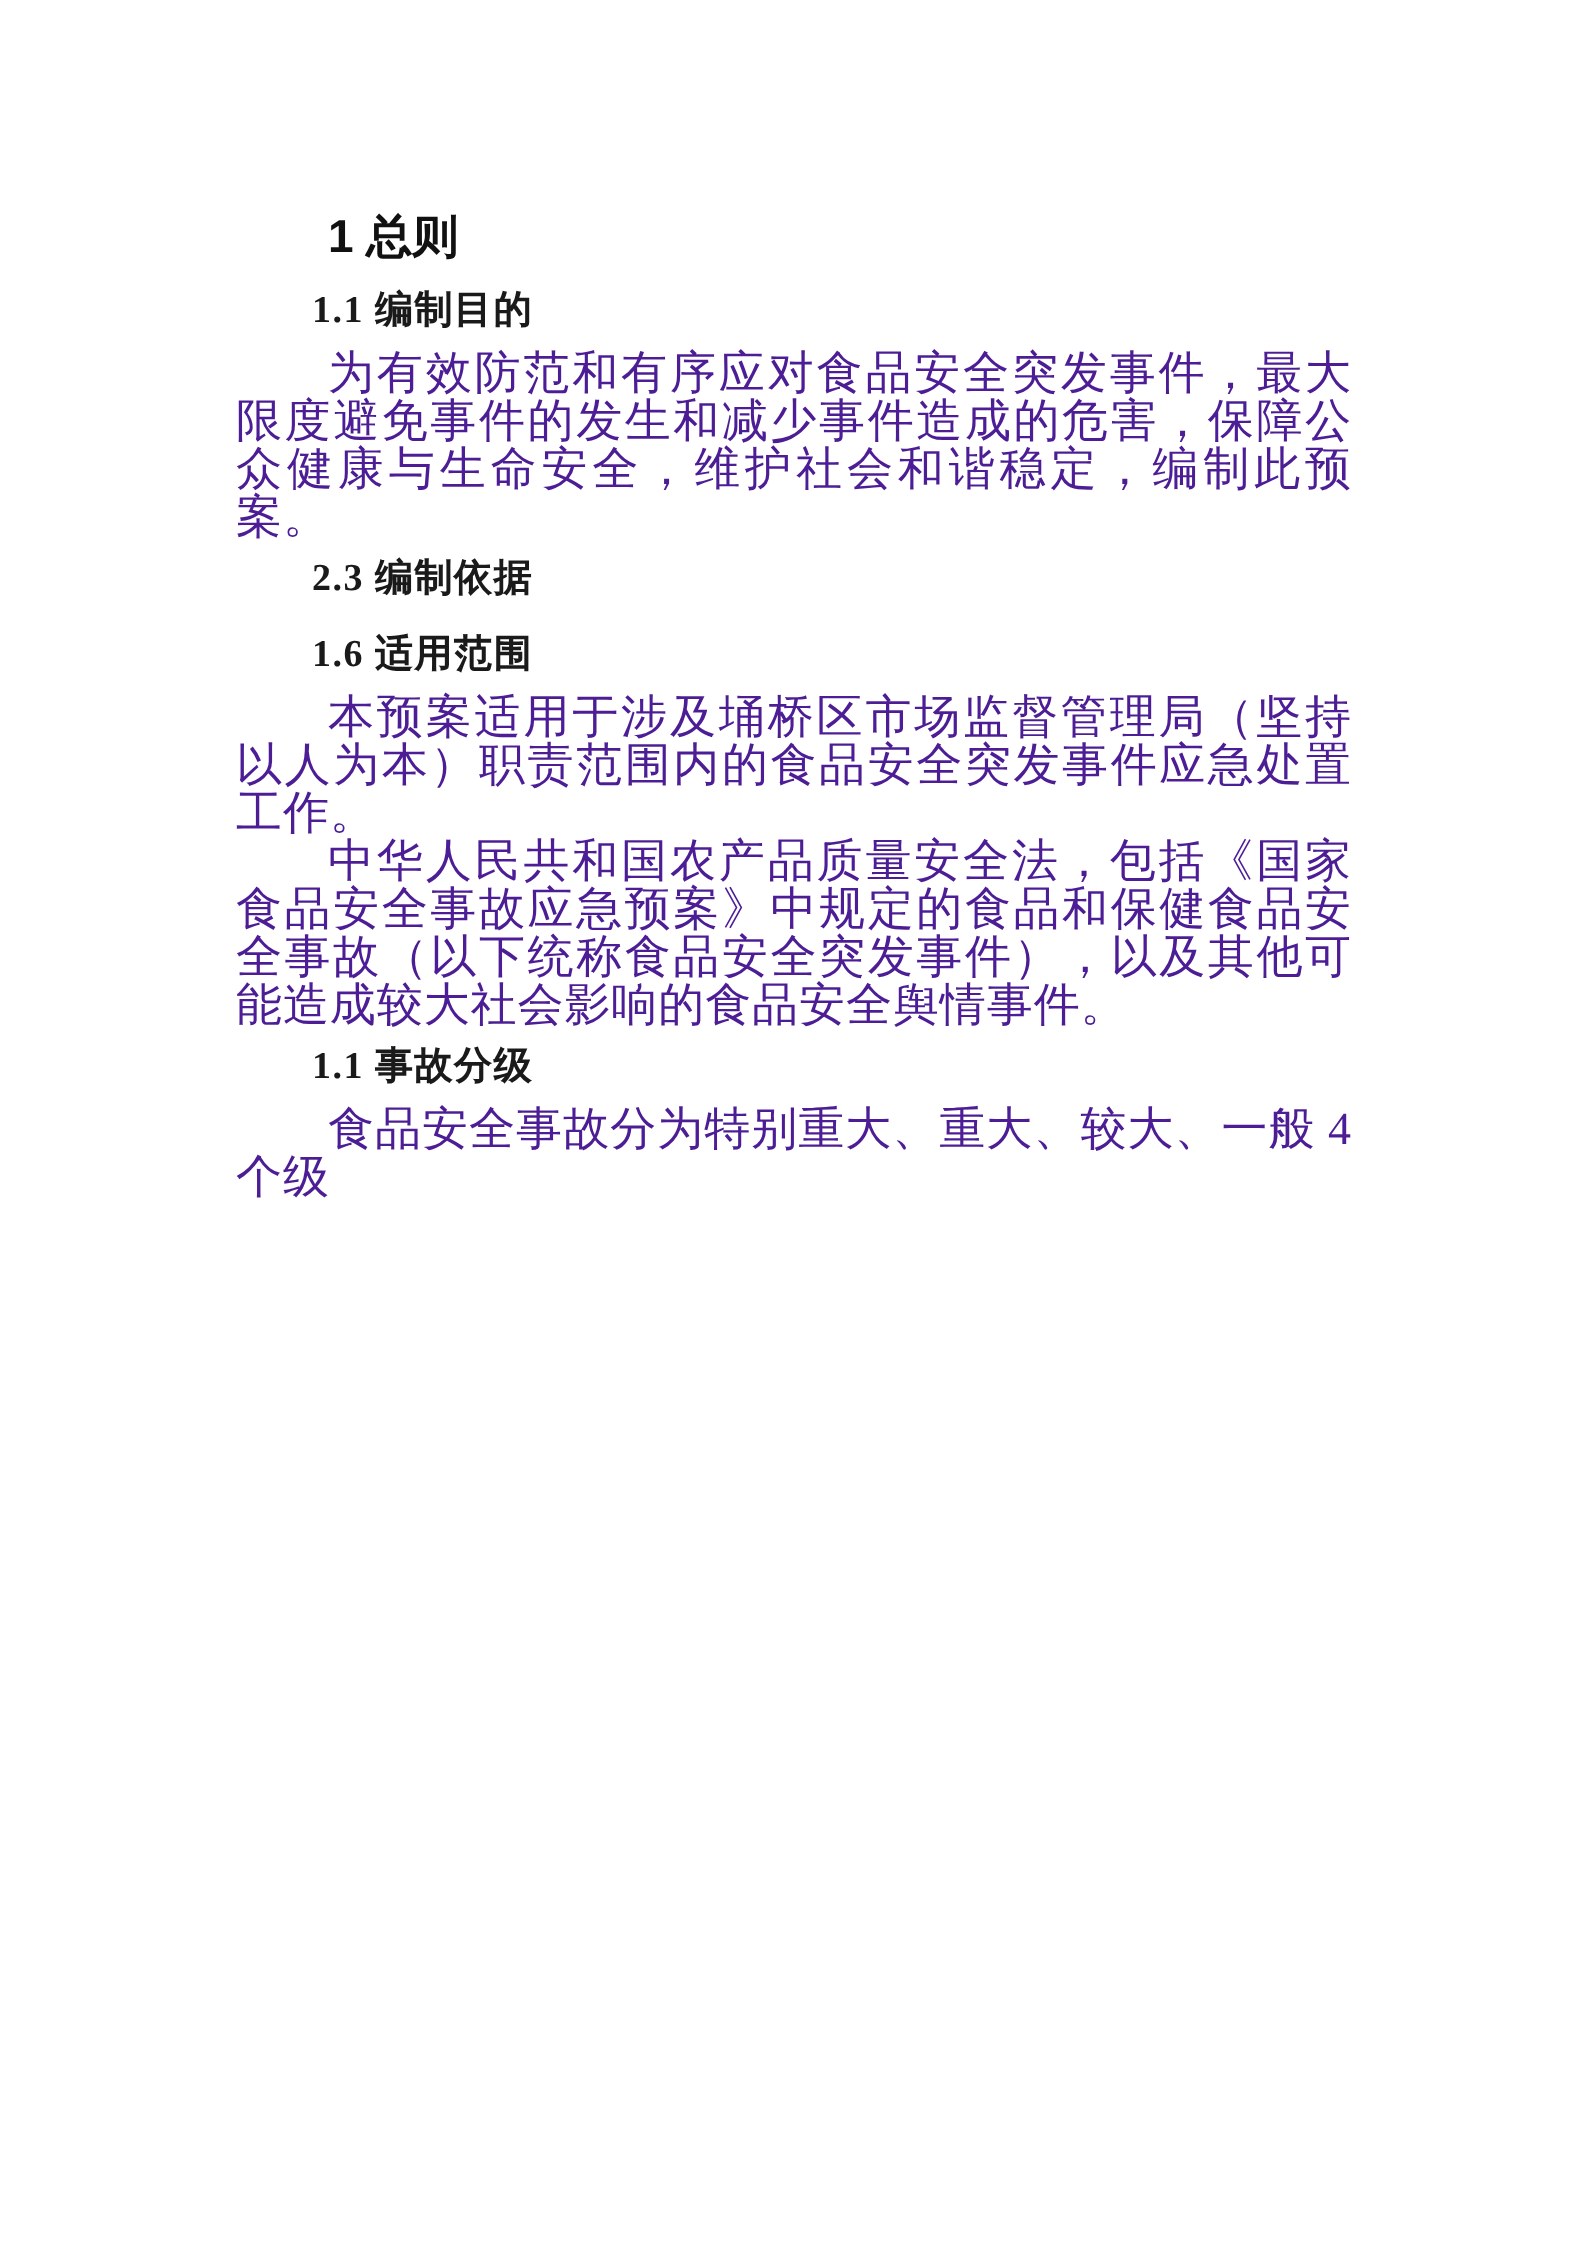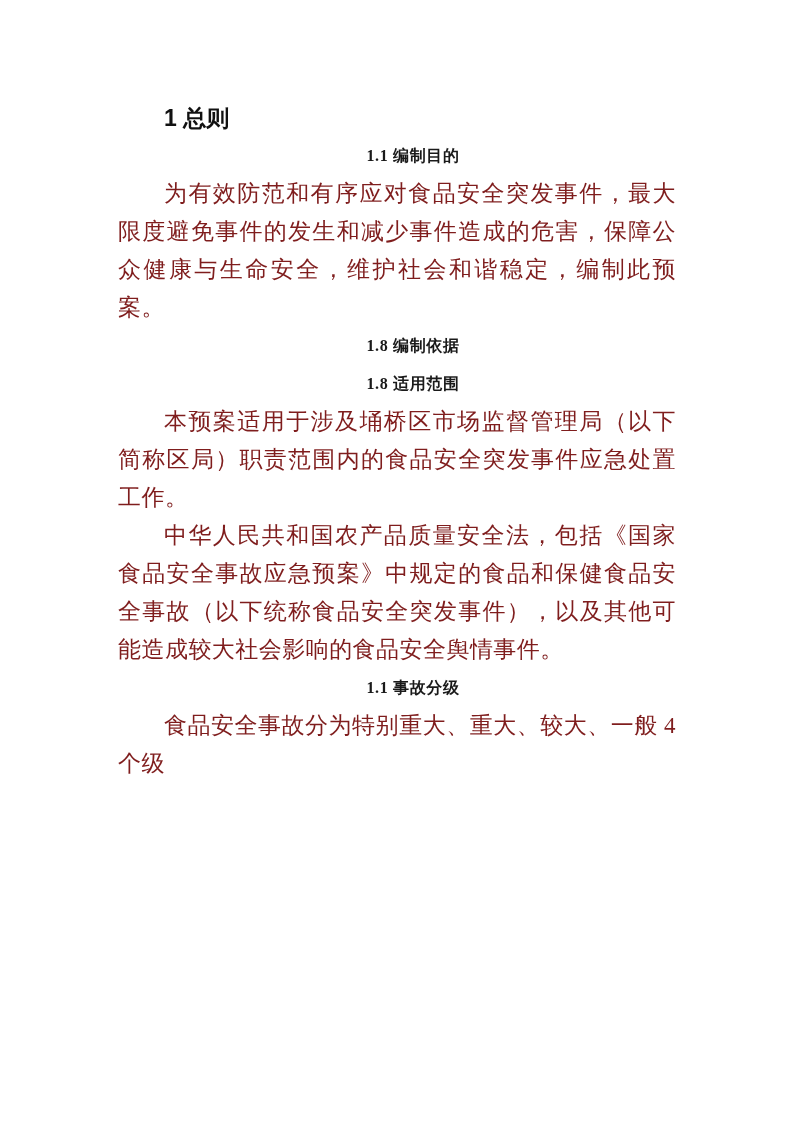--- a/index.html
+++ b/index.html
@@ -27,53 +27,52 @@
     font-weight: bold;
     font-size: 23px;
     line-height: 38px;
     text-indent: 2em;
     color: #111111;
   }
   .section-heading {
     margin: 0;
     font-family: "Liberation Serif", "DejaVu Serif", serif;
     font-weight: bold;
-    font-size: 16px;
+    font-size: 19px;
     line-height: 38px;
     text-indent: 2em;
     letter-spacing: 0.04em;
     color: #1a1a1a;
-    text-align: center;
   }
   .para {
     margin: 0;
     font-family: "Liberation Serif", "DejaVu Serif", serif;
     font-weight: normal;
     font-size: 23px;
-    line-height: 38px;
+    line-height: 24px;
     text-indent: 2em;
     text-align: justify;
     text-justify: inter-character;
     letter-spacing: 0.02em;
-    color: #7f1d1d;
+    color: #4c1d95;
   }
 </style>
 </head>
 <body>
 
 <main class="page">
 
   <h1 class="chapter-heading">1 总则</h1>
 
   <h2 class="section-heading">1.1 编制目的</h2>
   <p class="para">为有效防范和有序应对食品安全突发事件，最大限度避免事件的发生和减少事件造成的危害，保障公众健康与生命安全，维护社会和谐稳定，编制此预案。</p>
 
-  <h2 class="section-heading">1.8 编制依据</h2>
+  <h2 class="section-heading">2.3 编制依据</h2>
 
-  <h2 class="section-heading">1.8 适用范围</h2>
-  <p class="para">本预案适用于涉及埇桥区市场监督管理局（以下简称区局）职责范围内的食品安全突发事件应急处置工作。</p>
+  <h2 class="section-heading">1.6 适用范围</h2>
+  <p class="para">本预案适用于涉及埇桥区市场监督管理局（坚持以人为本）职责范围内的食品安全突发事件应急处置工作。</p>
   <p class="para">中华人民共和国农产品质量安全法，包括《国家食品安全事故应急预案》中规定的食品和保健食品安全事故（以下统称食品安全突发事件），以及其他可能造成较大社会影响的食品安全舆情事件。</p>
 
 
   <h2 class="section-heading">1.1 事故分级</h2>
   <p class="para">食品安全事故分为特别重大、重大、较大、一般 4 个级</p>
 
 </main>
 
 </body></html>

